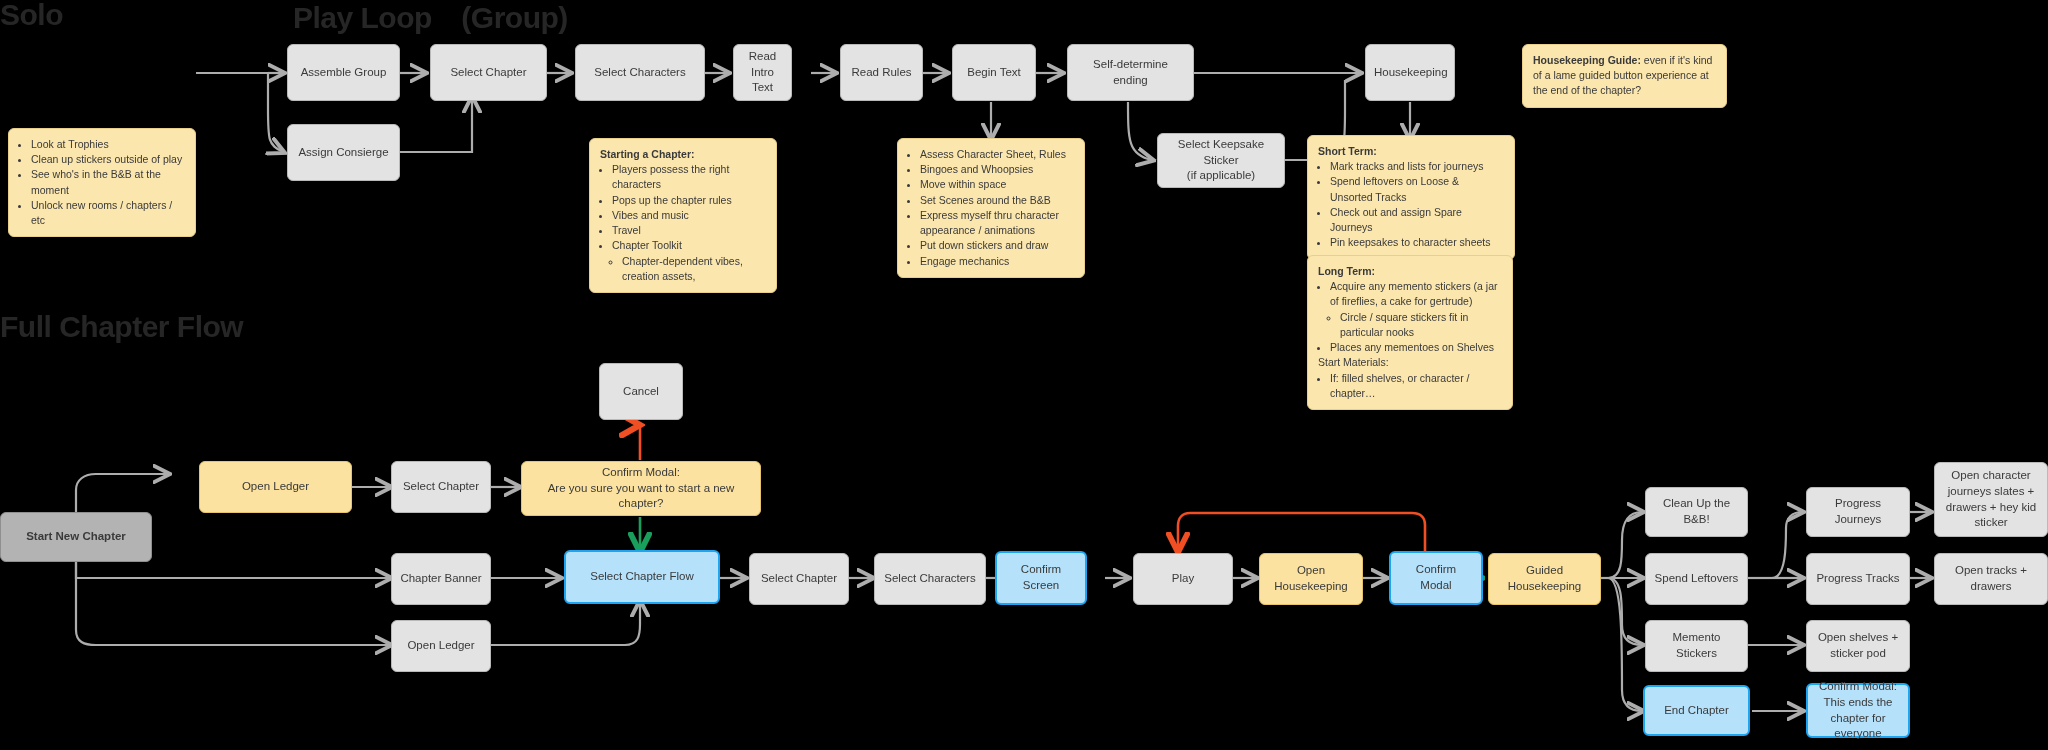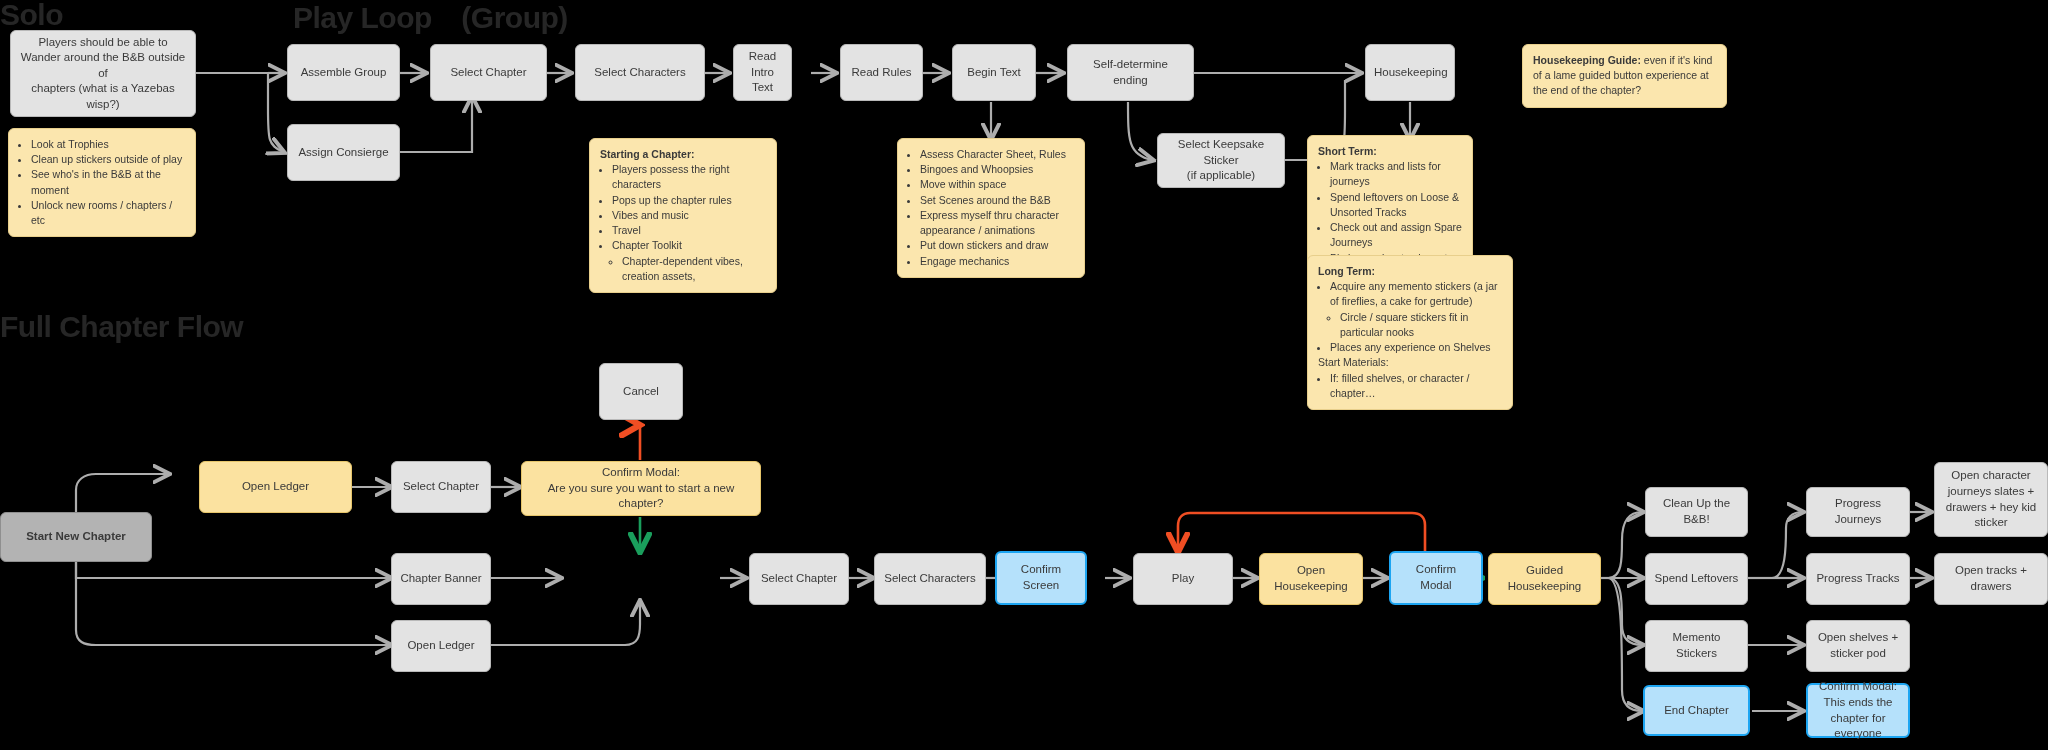--- a/index.html
+++ b/index.html
@@ -166,25 +166,20 @@
 
     <path class="ln" d="M1902,512 L1930,512" marker-end="url(#ah)"></path>
 
     <path class="ln" d="M1902,578 L1930,578" marker-end="url(#ah)"></path>
   </svg>
 
   <div class="section-title" style="left:0px; top:-2px;">Solo</div>
   <div class="section-title" style="left:293px; top:-2px;">Play Loop　(Group)</div>
   <div class="section-title" style="left:0px; top:310px;">Full Chapter Flow</div>
 
-  <div class="node n-gray" style="left:10px; top:30px; width:186px; height:87px;">
-    <div class="inner" style="white-space:pre-line;">Players should be able to
-Wander around the B&amp;B outside of
-chapters (what is a Yazebas wisp?)</div>
-  </div>
 
   <div class="note" style="left:8px; top:128px; width:188px;">
     <ul>
       <li>Look at Trophies</li>
       <li>Clean up stickers outside of play</li>
       <li>See who's in the B&amp;B at the moment</li>
       <li>Unlock new rooms / chapters / etc</li>
     </ul>
   </div>
 
@@ -239,38 +234,38 @@
       <li>Assess Character Sheet, Rules</li>
       <li>Bingoes and Whoopsies</li>
       <li>Move within space</li>
       <li>Set Scenes around the B&amp;B</li>
       <li>Express myself thru character appearance / animations</li>
       <li>Put down stickers and draw</li>
       <li>Engage mechanics</li>
     </ul>
   </div>
 
-  <div class="note" style="left:1307px; top:135px; width:166px;">
+  <div class="note" style="left:1307px; top:135px; width:208px;">
     <div class="ttl">Short Term:</div>
     <ul>
       <li>Mark tracks and lists for journeys</li>
       <li>Spend leftovers on Loose &amp; Unsorted Tracks</li>
       <li>Check out and assign Spare Journeys</li>
       <li>Pin keepsakes to character sheets</li>
     </ul>
   </div>
 
   <div class="note" style="left:1307px; top:255px; width:206px;">
     <div class="ttl">Long Term:</div>
     <ul>
       <li>Acquire any memento stickers (a jar of fireflies, a cake for gertrude)</li>
       <ul>
           <li>Circle / square stickers fit in particular nooks</li>
         </ul>
-      <li>Places any experience on Shelves</li>
+      <li>Places any mementoes on Shelves</li>
     </ul>
     <div>Start Materials:</div>
     <ul>
       <li>If: filled shelves, or character / chapter…</li>
     </ul>
   </div>
 
   <div class="note" style="left:1522px; top:44px; width:205px;">
     <span class="ttl">Housekeeping Guide:</span><span> even if it's kind of a lame guided button experience at the end of the chapter?</span>
   </div>
@@ -297,20 +292,23 @@
   </div>
 
   <div class="node n-gray" style="left:391px; top:553px; width:100px; height:52px;">
     <div class="inner">Chapter Banner</div>
   </div>
 
   <div class="node n-gray" style="left:391px; top:620px; width:100px; height:52px;">
     <div class="inner">Open Ledger</div>
   </div>
 
+  <div class="node n-blue" style="left:564px; top:550px; width:156px; height:54px;">
+    <div class="inner">Select Chapter Flow</div>
+  </div>
 
   <div class="node n-gray" style="left:749px; top:553px; width:100px; height:52px;">
     <div class="inner">Select Chapter</div>
   </div>
 
   <div class="node n-gray" style="left:874px; top:553px; width:112px; height:52px;">
     <div class="inner">Select Characters</div>
   </div>
 
   <div class="node n-blue" style="left:995px; top:551px; width:92px; height:54px;">

